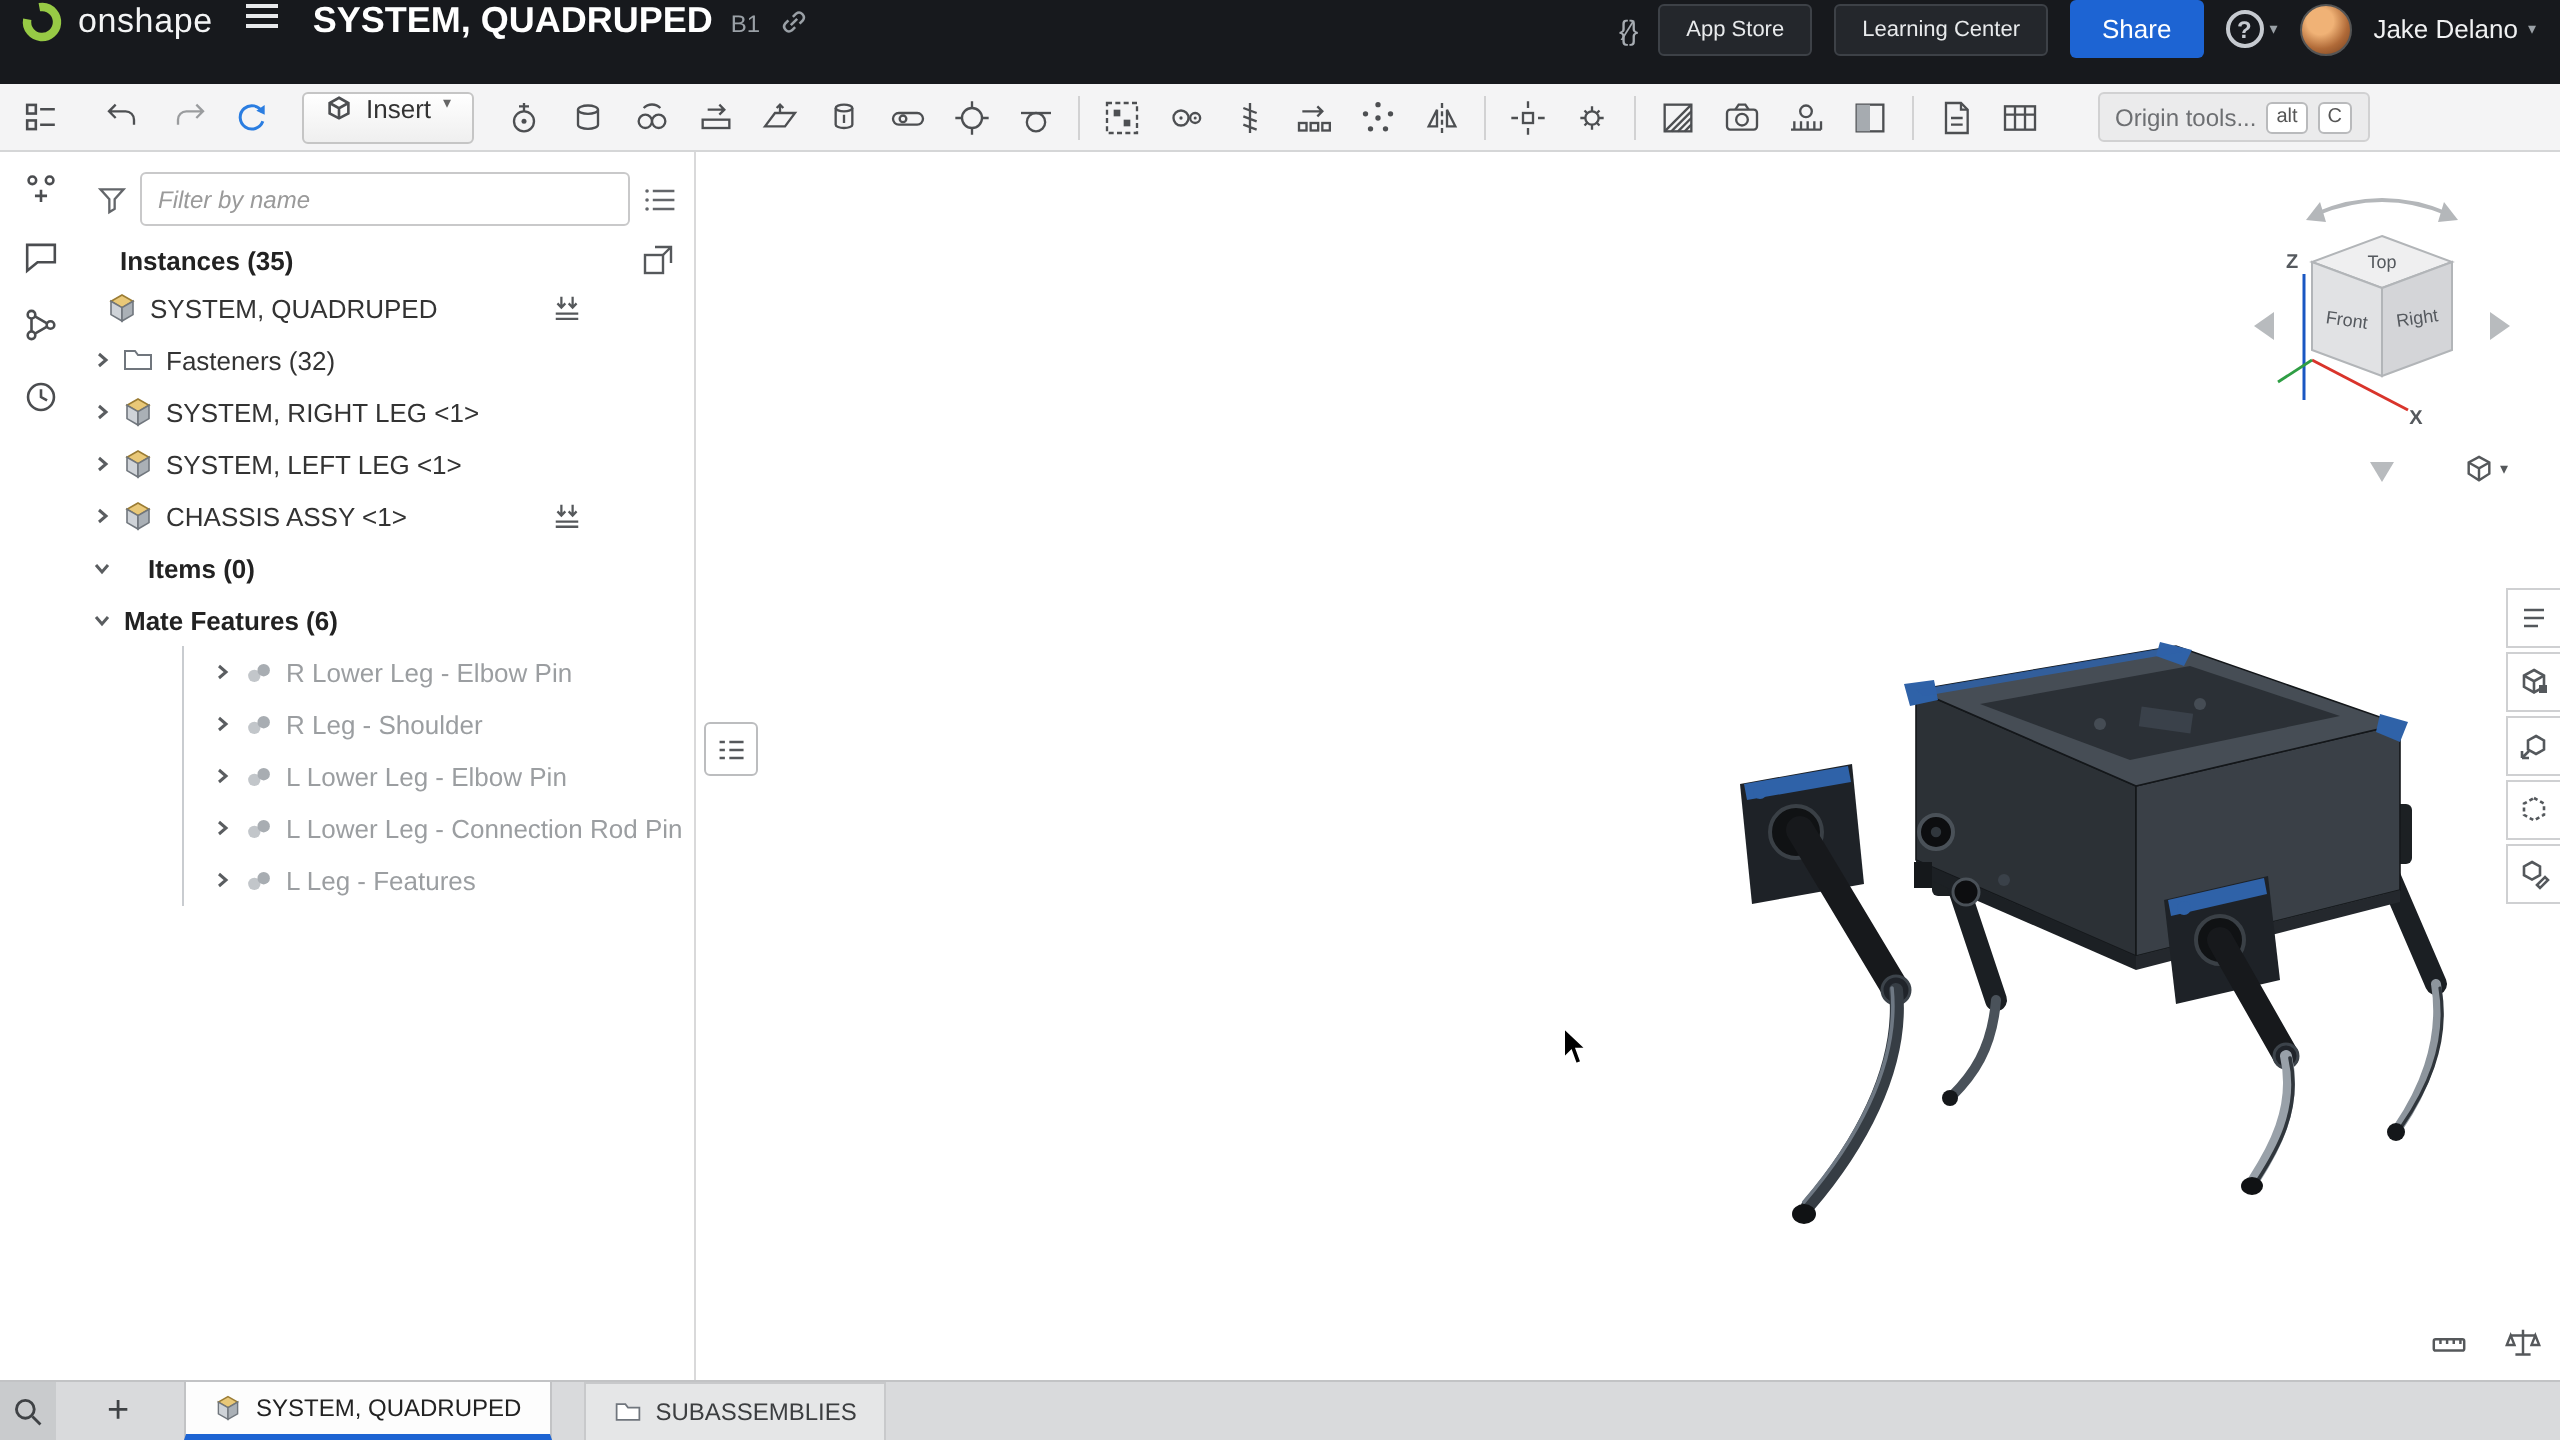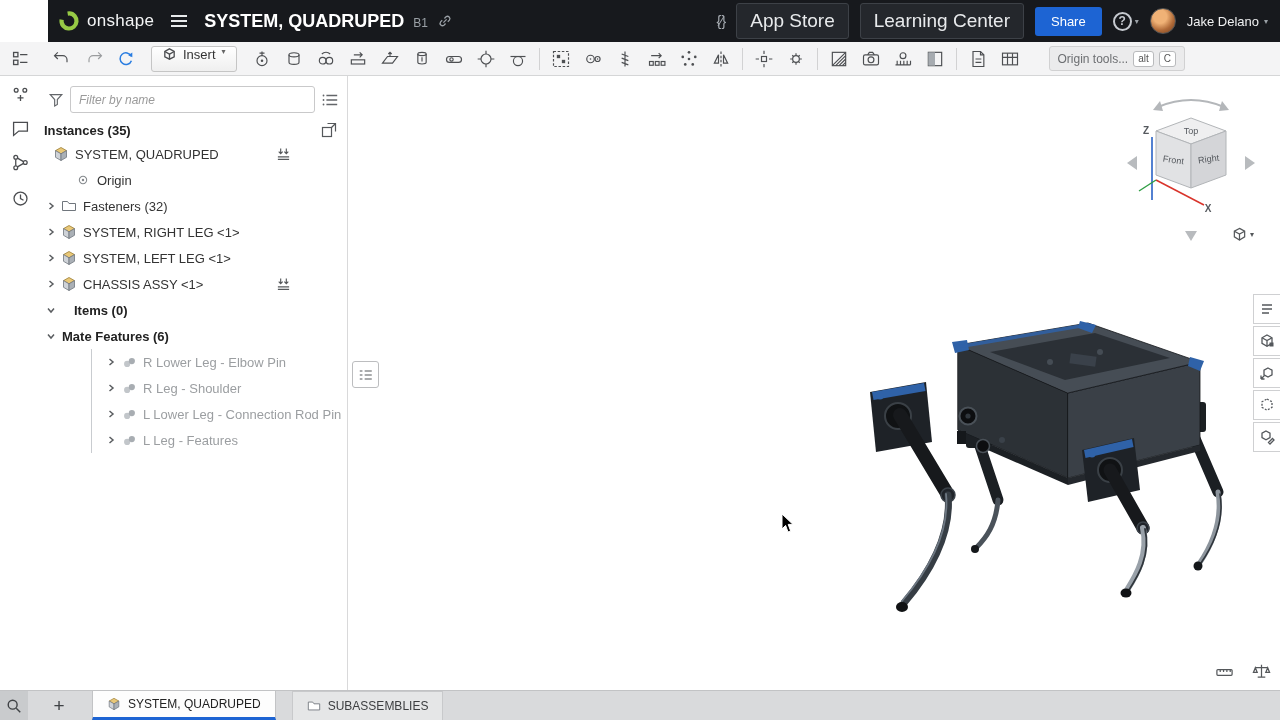--- a/index.html
+++ b/index.html
@@ -2,32 +2,32 @@
 <html><head>
 <meta charset="utf-8">
 <style>
 *{margin:0;padding:0;box-sizing:border-box;}
 html,body{width:1280px;height:720px;overflow:hidden;background:#fff;
   font-family:"Liberation Sans","DejaVu Sans",sans-serif;cursor:default;}
 .app{position:relative;width:1280px;height:720px;}
 
 
 .topbar{position:absolute;top:0;left:0;right:0;height:42px;background:#17191d;
-  display:flex;align-items:center;color:#fff;z-index:20;margin-left:48px;}
+  display:flex;align-items:flex-start;color:#fff;z-index:20;}
 .logo{display:flex;align-items:center;gap:7px;margin-left:10px;cursor:pointer;}
 .brand{font-size:17px;color:#f3f4f5;letter-spacing:.3px;}
 .hamburger{margin-left:16px;cursor:pointer;display:flex;}
 .doc-title{margin-left:16px;display:flex;align-items:baseline;gap:9px;}
 .doc-title .t{font-size:18px;font-weight:bold;color:#fff;}
 .ver{font-size:12px;color:#9aa0a6;cursor:pointer;}
 .linkic{align-self:center;display:flex;cursor:pointer;}
 .top-right{margin-left:auto;display:flex;align-items:center;gap:11px;margin-right:12px;}
 .fsic{color:#a7acb2;font-size:14px;cursor:pointer;letter-spacing:-1px;}
 .chip{background:#24272c;color:#e8eaec;border:1px solid #3d4147;border-radius:3px;
-  font-size:19px;padding:6px 13px;cursor:pointer;font-family:inherit;}
+  font-size:11px;padding:6px 13px;cursor:pointer;font-family:inherit;}
 .sharebtn{background:#1d64d3;color:#fff;border:none;border-radius:3px;font-size:13px;
   padding:7px 16px;cursor:pointer;font-family:inherit;}
 .help{display:flex;align-items:center;gap:3px;cursor:pointer;}
 .qmark{width:19px;height:19px;border:2px solid #c6cad0;border-radius:50%;display:flex;
   align-items:center;justify-content:center;font-size:12px;font-weight:bold;color:#c6cad0;}
 .caret{font-size:8px;color:#9aa0a6;}
 .avatar{width:26px;height:26px;border-radius:50%;cursor:pointer;border:1px solid #555;
   background:radial-gradient(circle at 38% 32%,#f0b276 0 30%,#b06a38 62%,#6e3c1d);}
 .uname{display:flex;align-items:center;gap:5px;font-size:13px;color:#f0f1f2;cursor:pointer;}
 
@@ -56,21 +56,21 @@
 .rail-btn svg{width:19px;height:19px;stroke:#4b4d50;fill:none;stroke-width:1.5;}
 
 
 .panel{position:absolute;left:40px;top:76px;width:308px;bottom:30px;background:#fff;
   border-right:1px solid #d9d9da;overflow:hidden;z-index:5;}
 .filter-row{display:flex;align-items:center;gap:6px;margin:10px 8px 4px 8px;}
 .filter-row svg{flex:none;}
 .filter-input{flex:1;height:27px;border:1px solid #c9c9ca;border-radius:3px;padding:0 8px;
   font-size:12px;color:#444;outline:none;font-family:inherit;min-width:0;}
 .filter-input::placeholder{color:#9a9a9a;font-style:italic;}
-.inst-row{display:flex;align-items:center;margin:9px 10px 3px 4px;}
+.inst-row{display:flex;align-items:center;margin:9px 10px 3px 20px;}
 .inst-hdr{font-size:13px;font-weight:bold;color:#222;}
 .row{height:26px;display:flex;align-items:center;font-size:13px;color:#333;cursor:pointer;}
 .row .lbl{white-space:nowrap;}
 .chev{width:14px;height:14px;display:flex;align-items:center;justify-content:center;flex:none;}
 .chev svg{width:8px;height:8px;stroke:#5a5d60;fill:none;stroke-width:1.5;}
 .ticon{width:16px;height:16px;margin:0 6px 0 3px;display:flex;align-items:center;
   justify-content:center;flex:none;}
 .hdr .lbl{font-weight:bold;color:#222;}
 .sync{margin-left:auto;margin-right:56px;display:flex;flex:none;cursor:pointer;}
 .mates-wrap{margin-left:51px;border-left:1px solid #c9ccd0;}
@@ -415,29 +415,20 @@
             </svg>
           </span>
         <span class="lbl">SYSTEM, QUADRUPED</span>
         <span class="sync">
           <svg width="15" height="15" viewBox="0 0 16 16" fill="none" stroke="#55585b" stroke-width="1.2">
             <path d="M5 1.5v5.5M2.9 5L5 7.2 7.1 5M11 1.5V7M8.9 5L11 7.2 13.1 5M2 10.5h12M2 13.2h12"></path>
             </svg>
           </span>
       </div>
 
-      <div class="row" style="padding-left:32px">
-        <span class="ticon">
-          <svg viewBox="0 0 16 16" width="14" height="14">
-              <circle cx="8" cy="8" r="4.2" fill="none" stroke="#85898d" stroke-width="1.2"></circle>
-              <circle cx="8" cy="8" r="1.4" fill="#85898d"></circle>
-            </svg>
-          </span>
-        <span class="lbl">Origin</span>
-      </div>
 
       <div class="row" style="padding-left:4px">
         <span class="chev">
             <svg viewBox="0 0 8 8">
               <path d="M2.5 1l3.5 3-3.5 3"></path>
             </svg>
           </span>
         <span class="ticon">
           <svg viewBox="0 0 16 16" width="16" height="16">
               <path d="M1.5 3.5h5l1.5 2h6.5v7h-13z" fill="#fff" stroke="#70767d" stroke-width="1"></path>
@@ -538,20 +529,34 @@
                 <path d="M2.5 1l3.5 3-3.5 3"></path>
               </svg>
             </span>
           <span class="ticon">
               <svg viewBox="0 0 16 16" width="15" height="15">
                 <circle cx="5.5" cy="9.5" r="3.3" fill="#c2c6ca"></circle>
                 <circle cx="10.5" cy="6.5" r="3.3" fill="#a8adb2"></circle>
               </svg>
             </span>
           <span class="lbl">R Leg - Shoulder</span>
+        </div>
+        <div class="row">
+          <span class="chev">
+              <svg viewBox="0 0 8 8">
+                <path d="M2.5 1l3.5 3-3.5 3"></path>
+              </svg>
+            </span>
+          <span class="ticon">
+              <svg viewBox="0 0 16 16" width="15" height="15">
+                <circle cx="5.5" cy="9.5" r="3.3" fill="#c2c6ca"></circle>
+                <circle cx="10.5" cy="6.5" r="3.3" fill="#a8adb2"></circle>
+              </svg>
+            </span>
+          <span class="lbl">L Lower Leg - Elbow Pin</span>
         </div>
         <div class="row">
           <span class="chev">
               <svg viewBox="0 0 8 8">
                 <path d="M2.5 1l3.5 3-3.5 3"></path>
               </svg>
             </span>
           <span class="ticon">
               <svg viewBox="0 0 16 16" width="15" height="15">
                 <circle cx="5.5" cy="9.5" r="3.3" fill="#c2c6ca"></circle>

